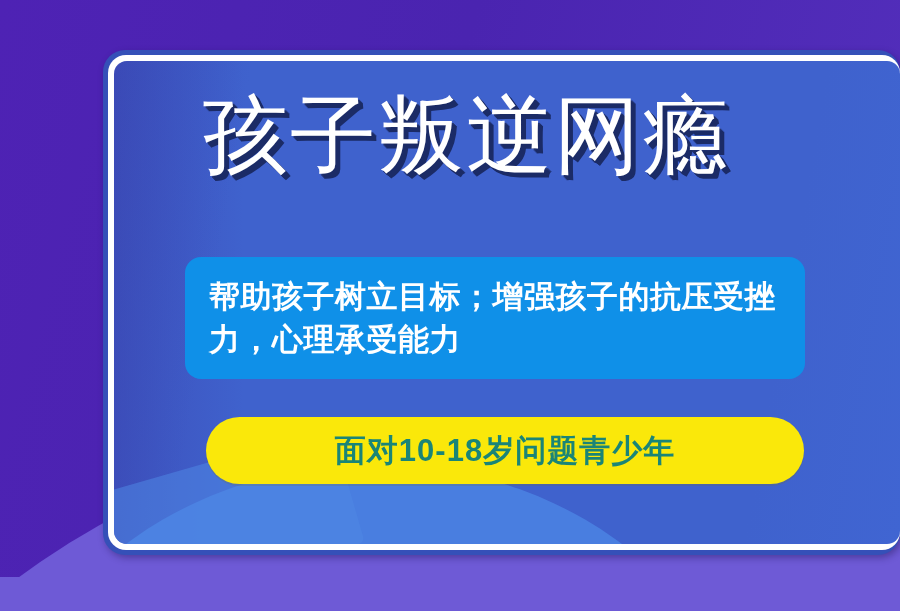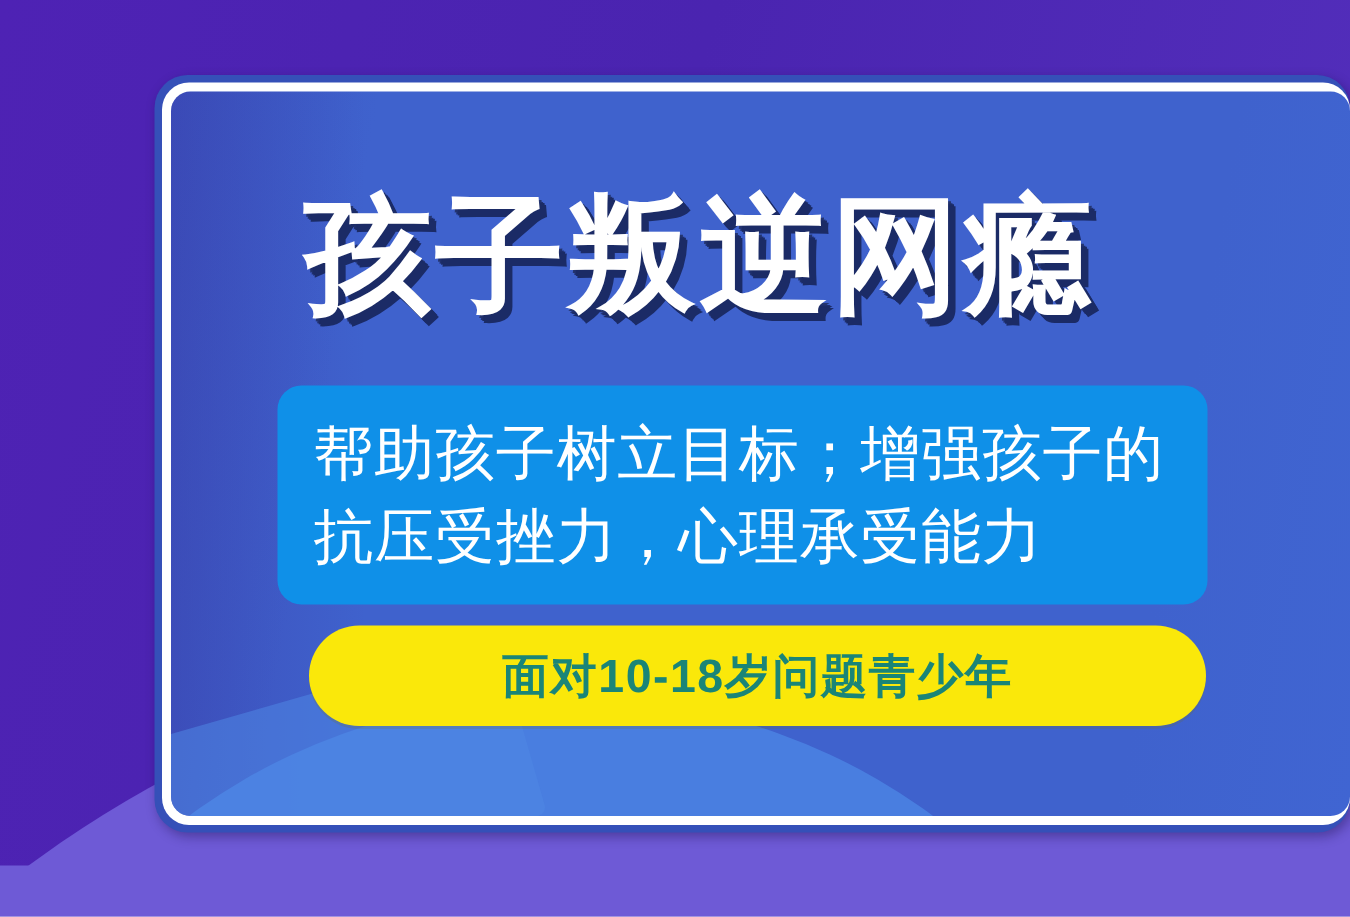--- a/index.html
+++ b/index.html
@@ -132,49 +132,48 @@
 
   
   .headline {
     position: absolute;
     top: 28px;
     left: 0;
     width: 704px;                
     text-align: center;
     color: #ffffff;
     font-size: 86px;
-    font-weight: bold;
+    font-weight: normal;
     letter-spacing: 2px;
     line-height: 1.08;
     white-space: nowrap;
     text-shadow:
       5px 5px 0 #1b2b66,
       4px 4px 0 #1b2b66,
       3px 3px 0 #20306e,
       2px 2px 0 #24356f;
-    margin-top: 36px;
   }
 
   
   .subtitle-box {
     position: absolute;
     left: 71px;
     top: 196px;
     width: 620px;
     min-height: 120px;
     background: #0f90e8;
     border-radius: 16px;
     box-sizing: border-box;
     padding: 19px 24px 17px 24px;
   }
   .subtitle-text {
     color: #ffffff;
-    font-size: 40px;
+    font-size: 31px;
     line-height: 1.38;
-    font-weight: normal;
+    font-weight: bold;
     letter-spacing: .5px;
   }
 
   
   .pill {
     position: absolute;
     left: 92px;
     top: 356px;
     width: 598px;
     height: 67px;

